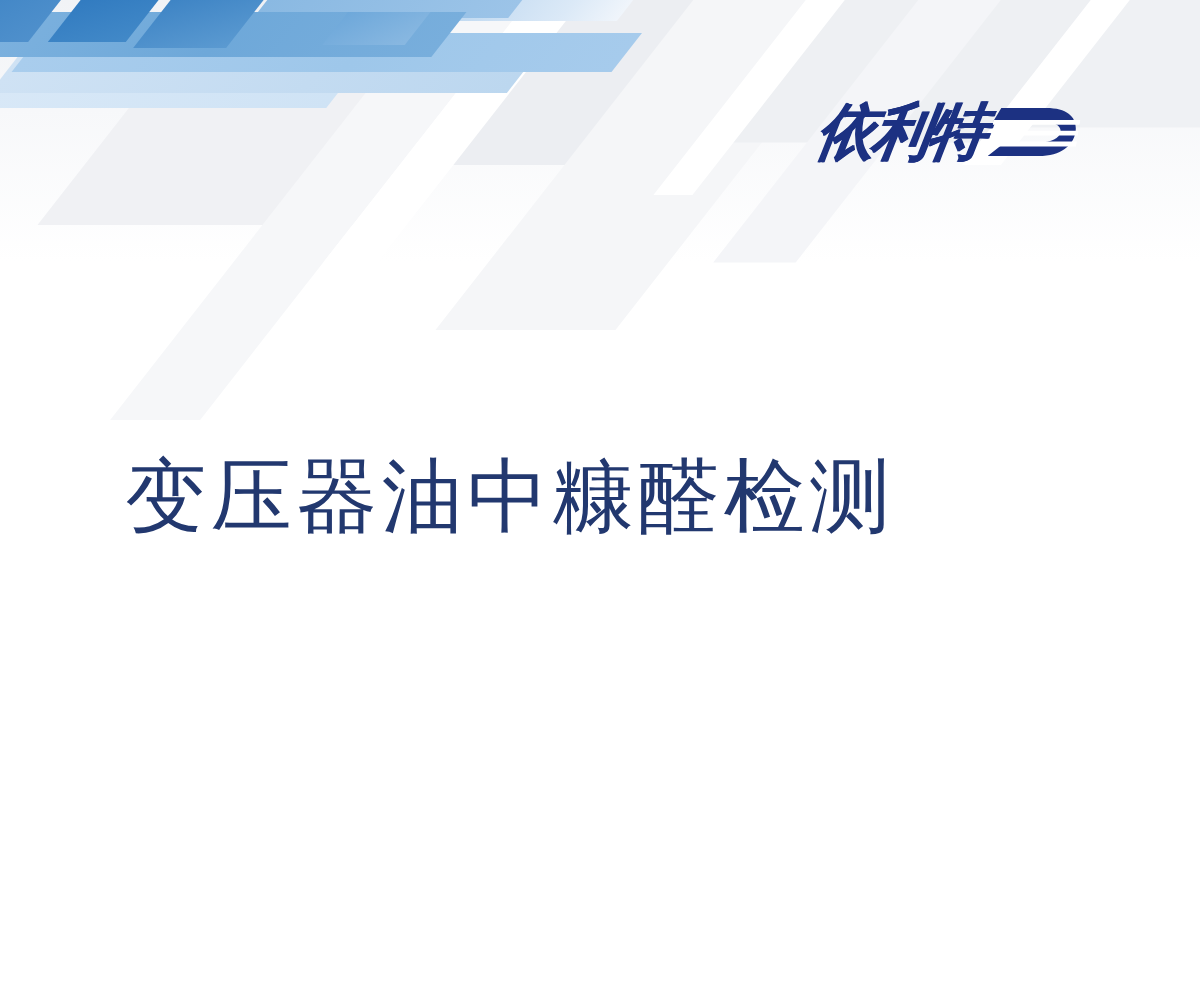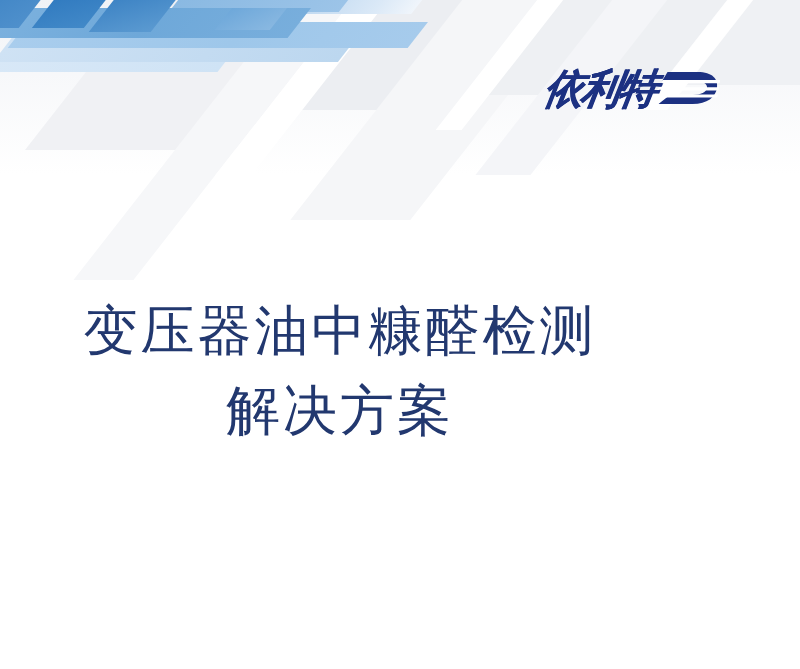--- a/index.html
+++ b/index.html
@@ -225,16 +225,15 @@
                  C41 27 46 24 46 20 C46 16 41 13 33 13 H0 Z" fill="#1c3182"></path>
         <rect x="0" y="12.0" width="58" height="3.2" fill="#ffffff"></rect>
         <rect x="0" y="19.2" width="58" height="3.2" fill="#ffffff"></rect>
         <rect x="0" y="26.4" width="58" height="3.2" fill="#ffffff"></rect>
       </svg>
     </span>
   </div>
 
   <div class="title-block">
     <div class="title-line">变压器油中糠醛检测</div>
-    <div class="title-line title-line-2">解决方案</div>
   </div>
 
 </div>
 
 </body></html>

